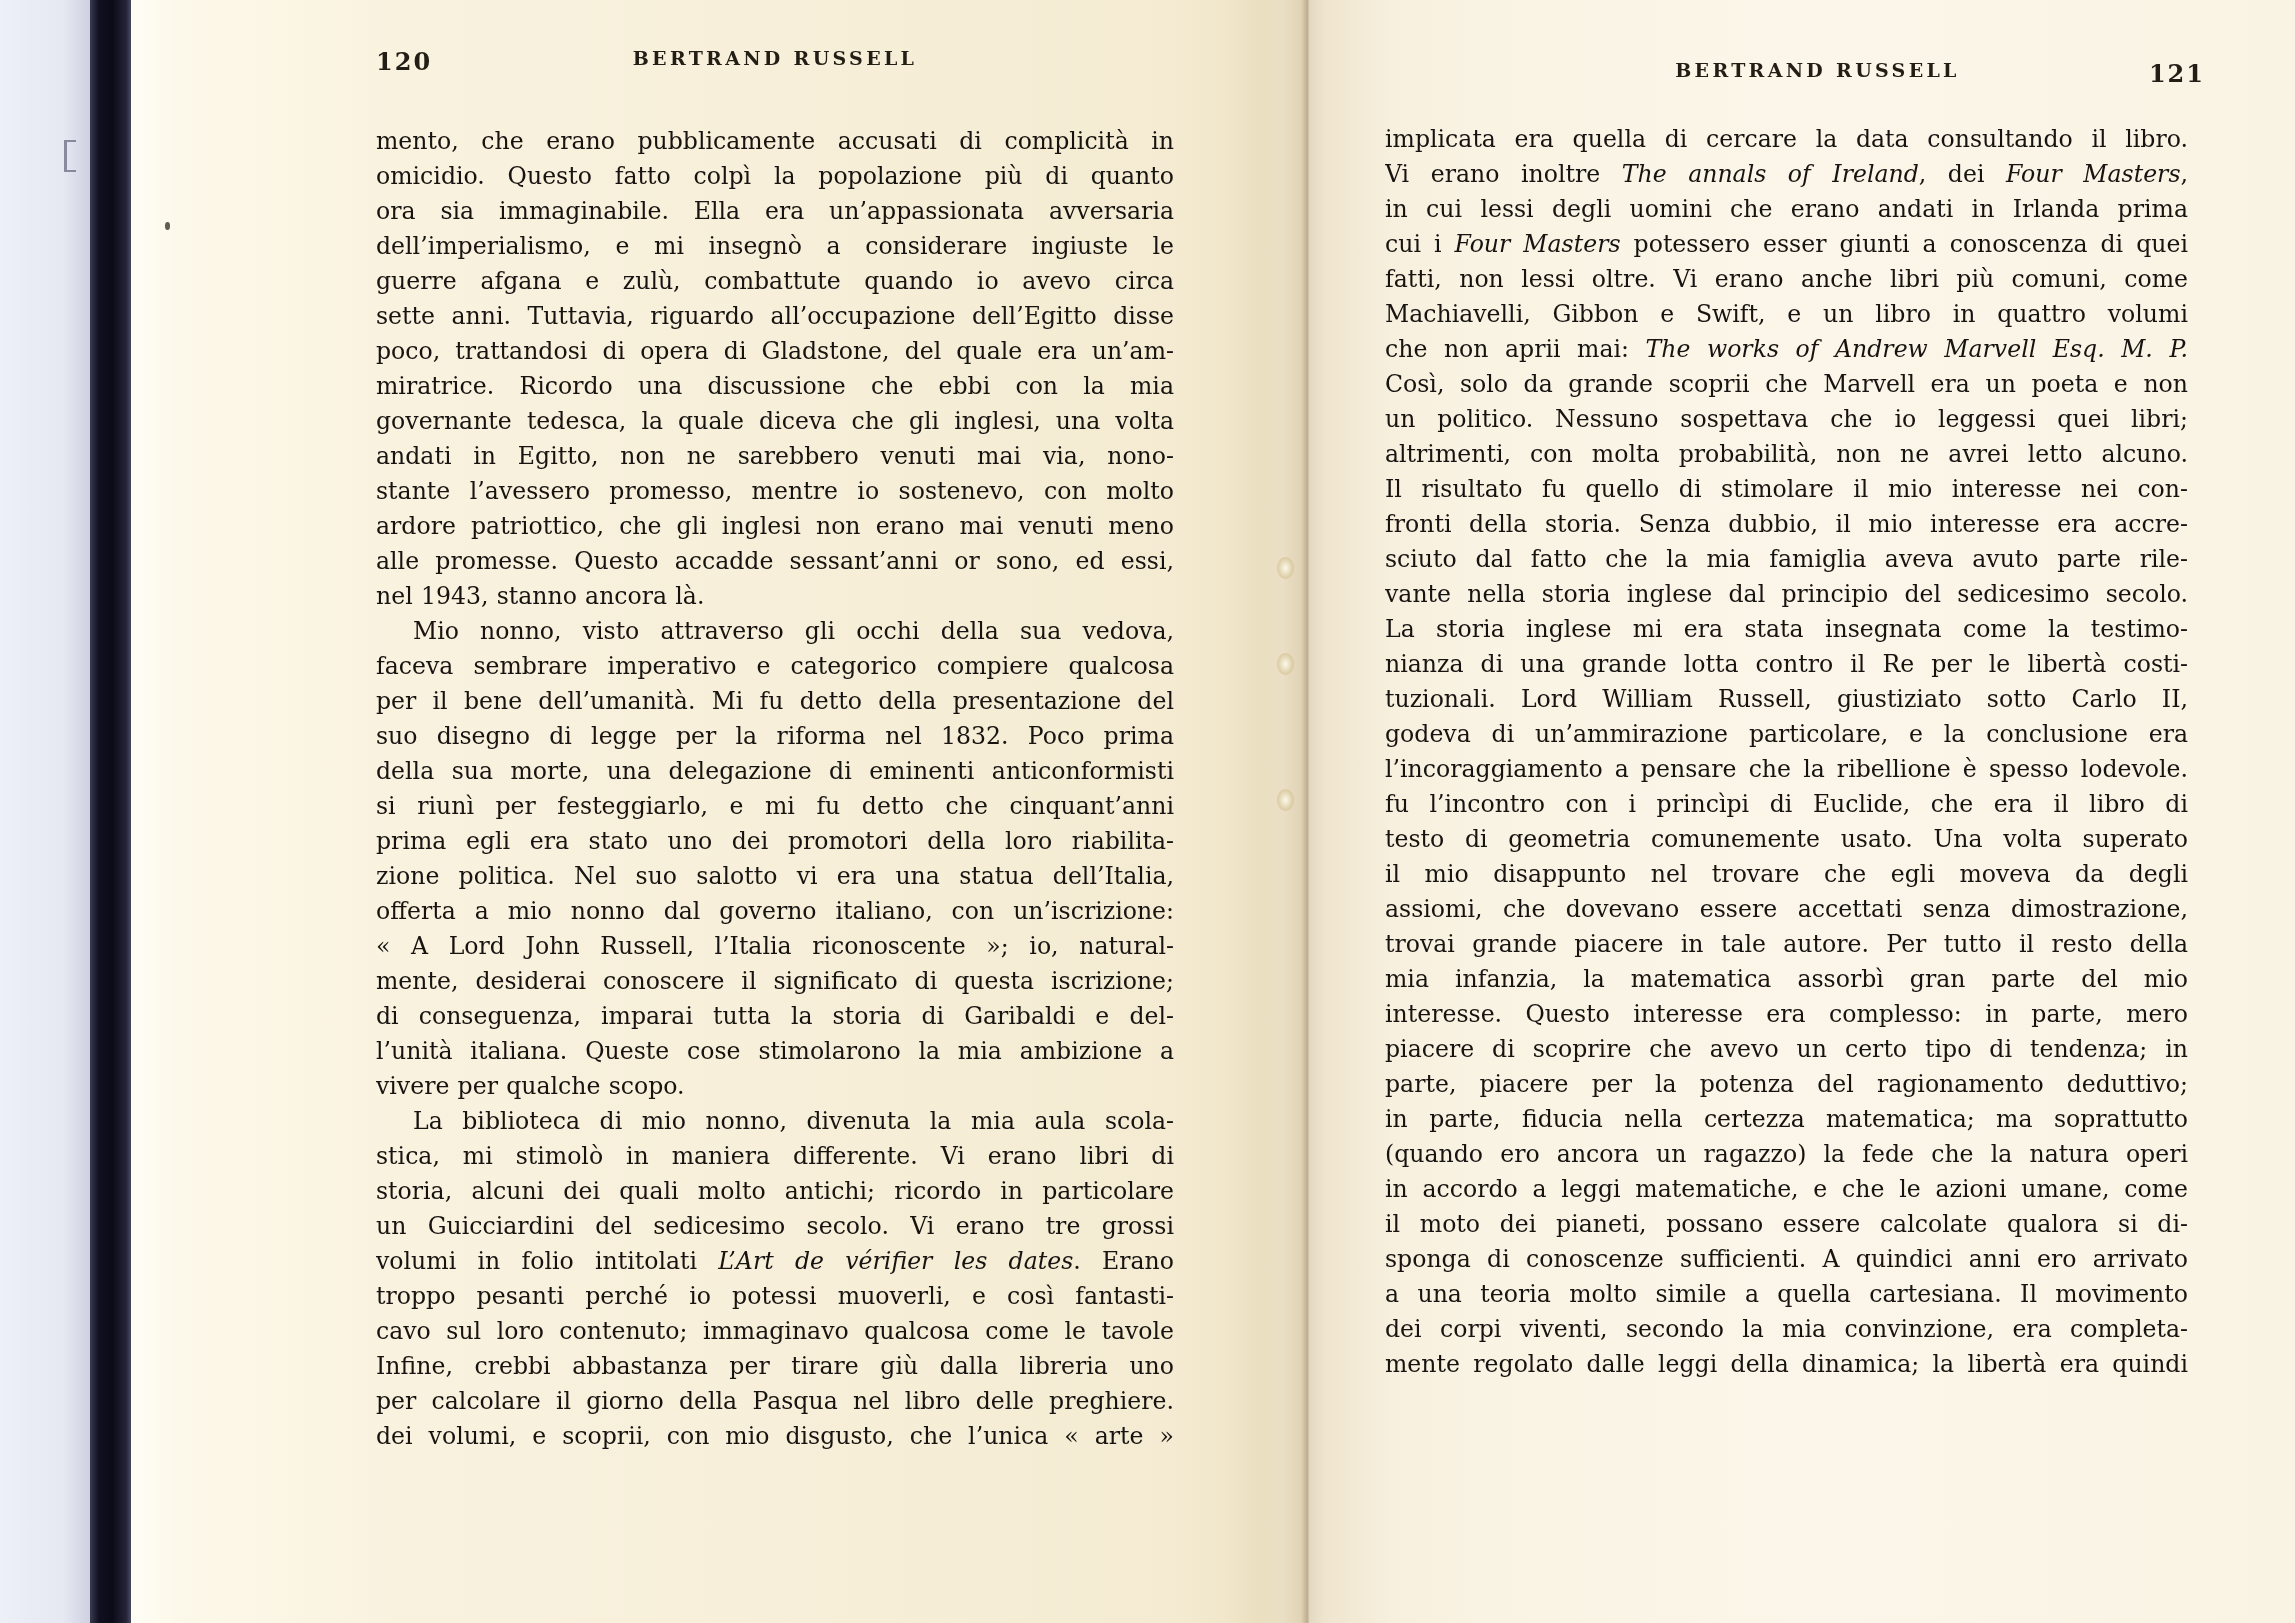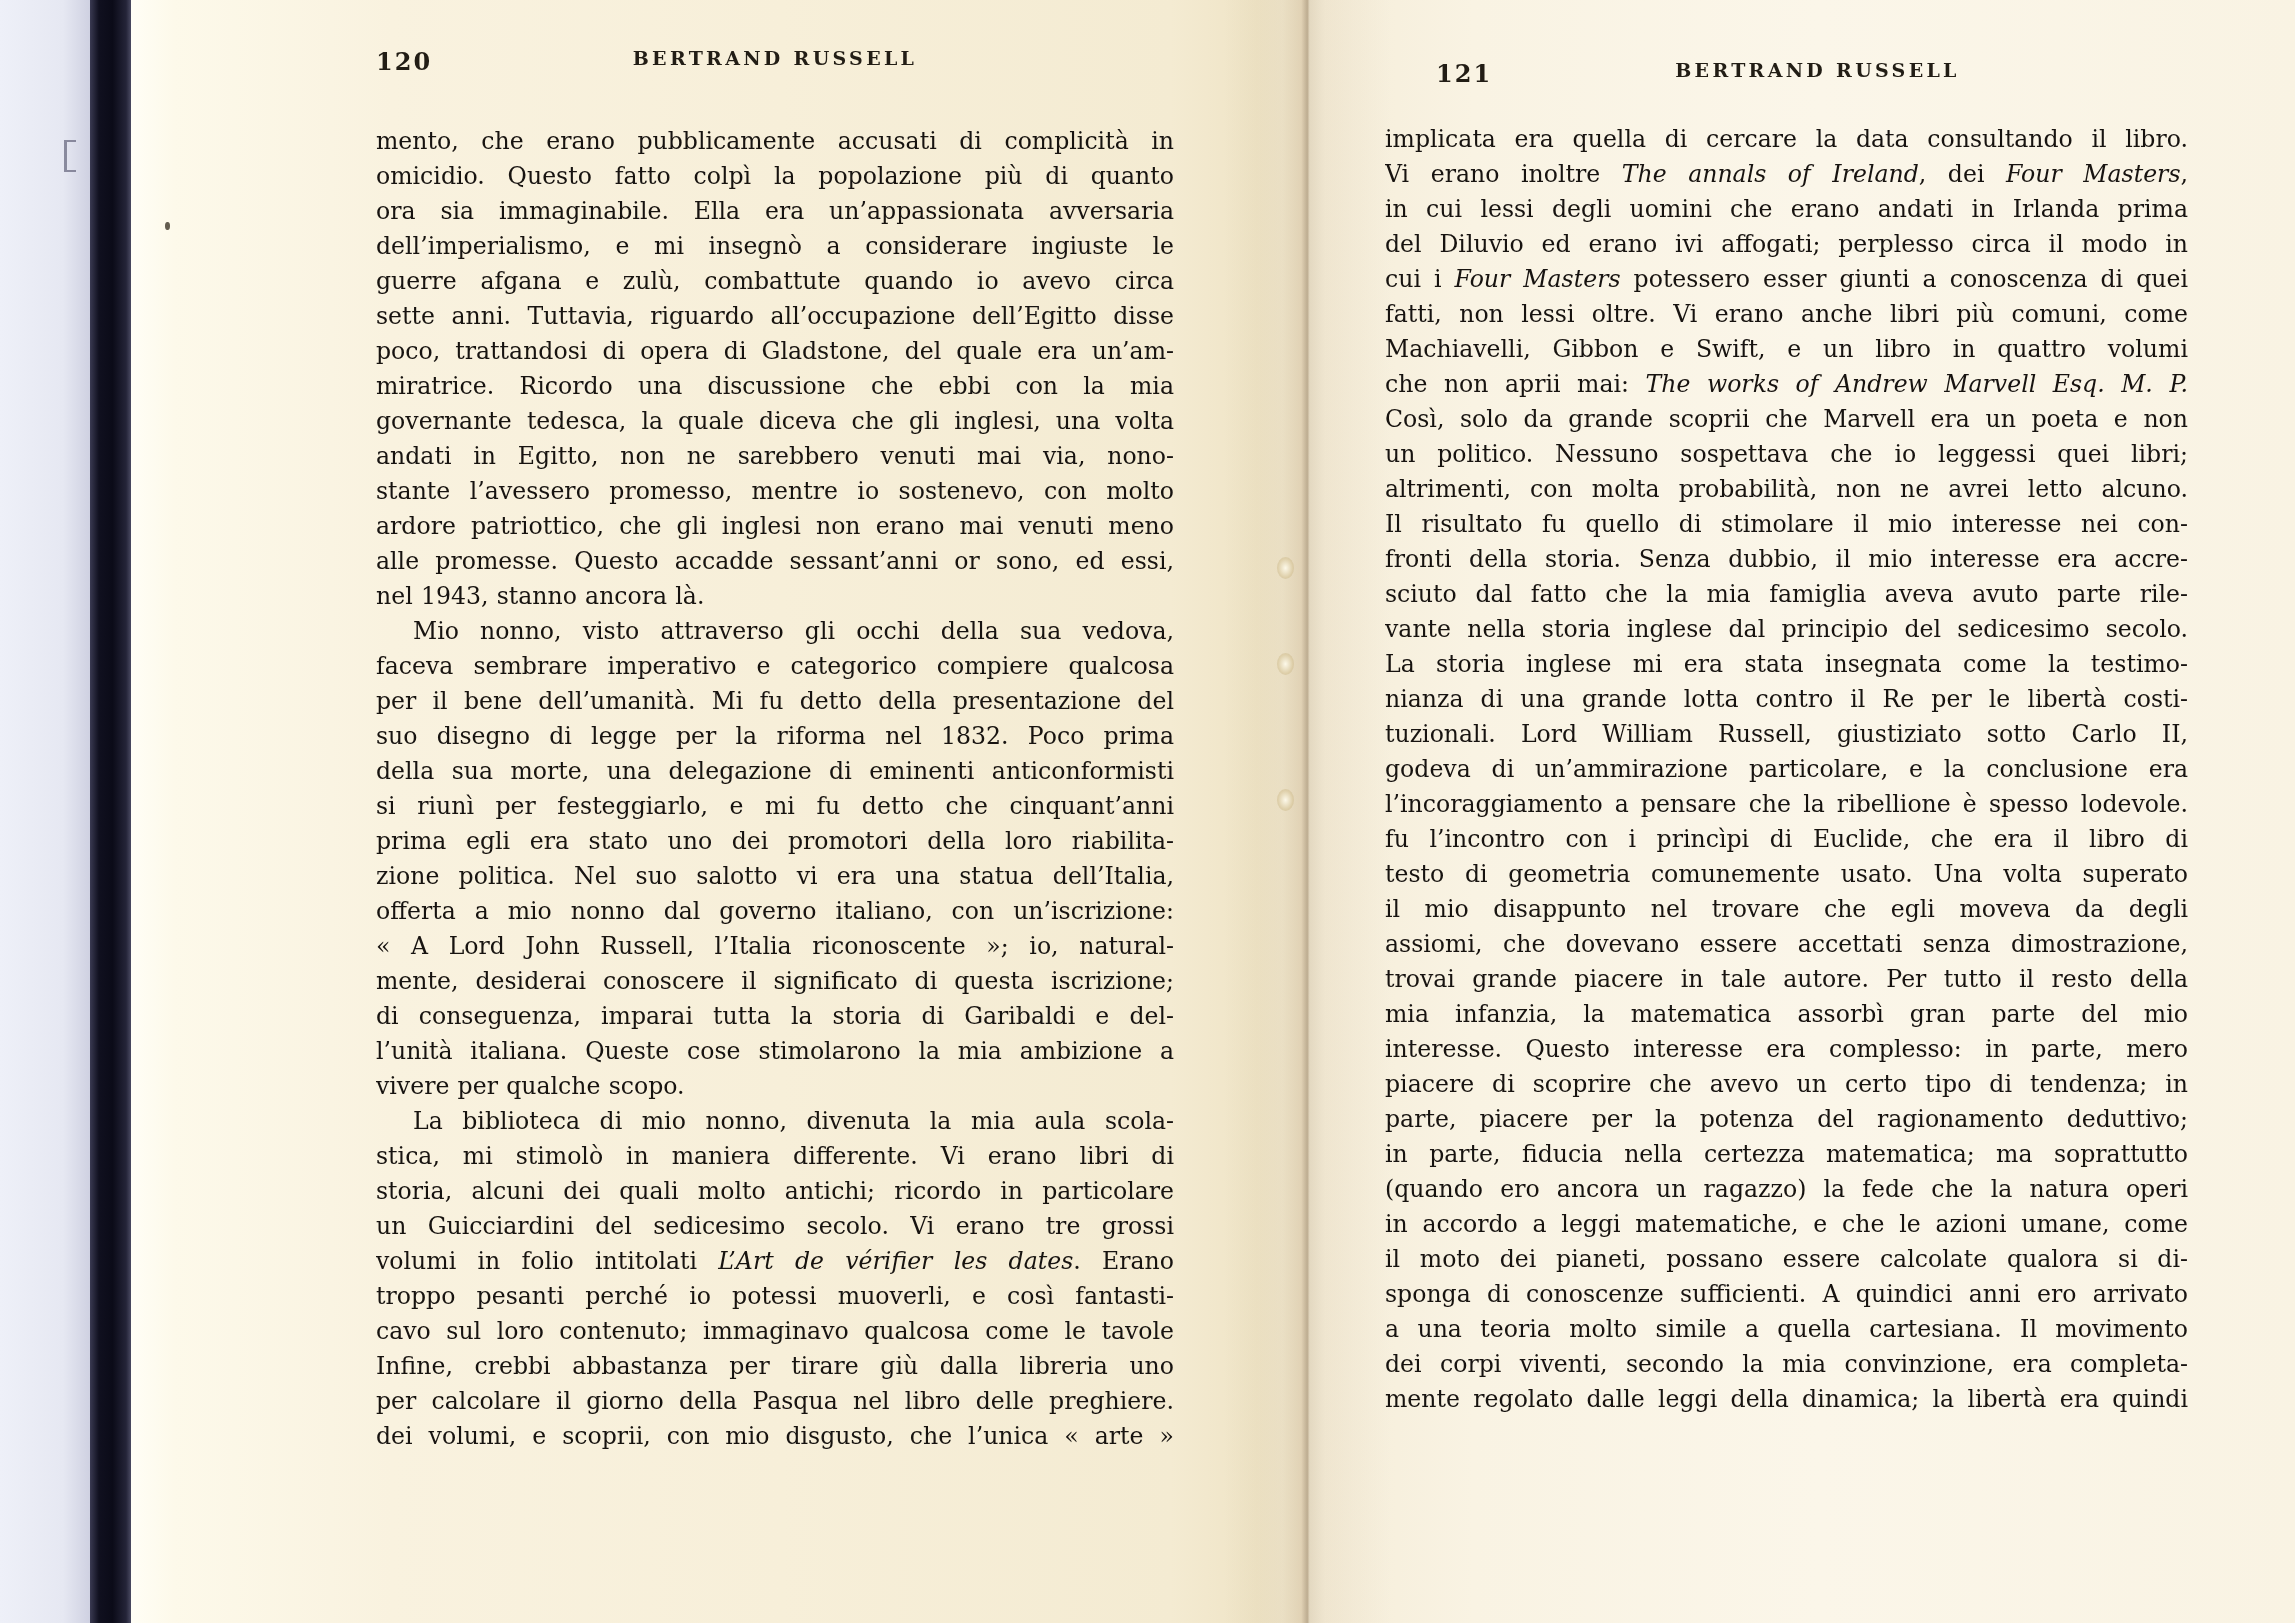--- a/index.html
+++ b/index.html
@@ -54,21 +54,21 @@
   .pagenum {
     position: absolute;
     font-size: 24px; letter-spacing: 2px; color: #221d15; font-weight: 700;
   }
   .runhead {
     position: absolute; text-align: center;
     font-size: 19px; letter-spacing: 3.3px; color: #221d15; font-weight: 700;
   }
   #lp-num { left: 376px; top: 47px; }
   #lp-head { left: 376px; top: 47px; width: 798px; }
-  #rp-num { left: 1436px; top: 59px; width: 769px; text-align: left; }
+  #rp-num { left: 1436px; top: 59px; width: 769px; text-align: right; }
   #rp-head { left: 1416px; top: 59px; width: 803px; }
   
   .pagebody {
     position: absolute;
     font-size: 23.6px; color: #171310; line-height: 35px;
   }
   #lp-body { left: 376px; top: 124px; width: 798px; }
   #rp-body { left: 1385px; top: 122px; width: 803px; }
   .line {
     height: 35px; overflow: hidden;
@@ -134,21 +134,20 @@
     <div class="line">per calcolare il giorno della Pasqua nel libro delle preghiere.</div>
     <div class="line">dei volumi, e scoprii, con mio disgusto, che l’unica « arte »</div>
   </div>
 
 <div class="runhead" id="rp-head">BERTRAND RUSSELL</div>
 <div class="pagenum" id="rp-num">121</div>
 <div class="pagebody" id="rp-body">
     <div class="line">implicata era quella di cercare la data consultando il libro.</div>
     <div class="line">Vi erano inoltre <i>The annals of Ireland</i>, dei <i>Four Masters</i>,</div>
     <div class="line">in cui lessi degli uomini che erano andati in Irlanda prima</div>
-    <div class="line">del Diluvio ed erano ivi affogati; perplesso circa il modo in</div>
     <div class="line">cui i <i>Four Masters</i> potessero esser giunti a conoscenza di quei</div>
     <div class="line">fatti, non lessi oltre. Vi erano anche libri più comuni, come</div>
     <div class="line">Machiavelli, Gibbon e Swift, e un libro in quattro volumi</div>
     <div class="line">che non aprii mai: <i>The works of Andrew Marvell Esq. M. P.</i></div>
     <div class="line">Così, solo da grande scoprii che Marvell era un poeta e non</div>
     <div class="line">un politico. Nessuno sospettava che io leggessi quei libri;</div>
     <div class="line">altrimenti, con molta probabilità, non ne avrei letto alcuno.</div>
     <div class="line">Il risultato fu quello di stimolare il mio interesse nei con-</div>
     <div class="line">fronti della storia. Senza dubbio, il mio interesse era accre-</div>
     <div class="line">sciuto dal fatto che la mia famiglia aveva avuto parte rile-</div>

